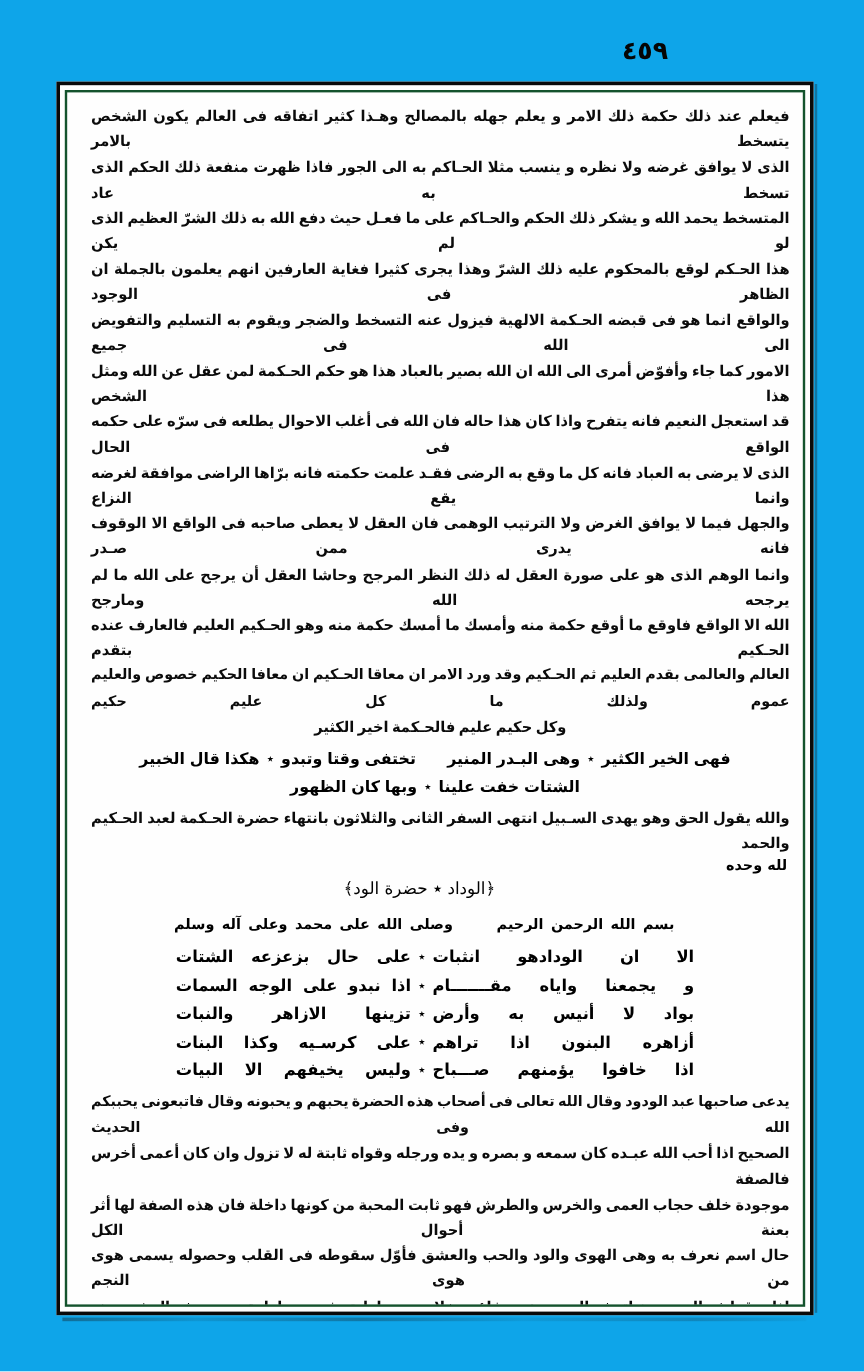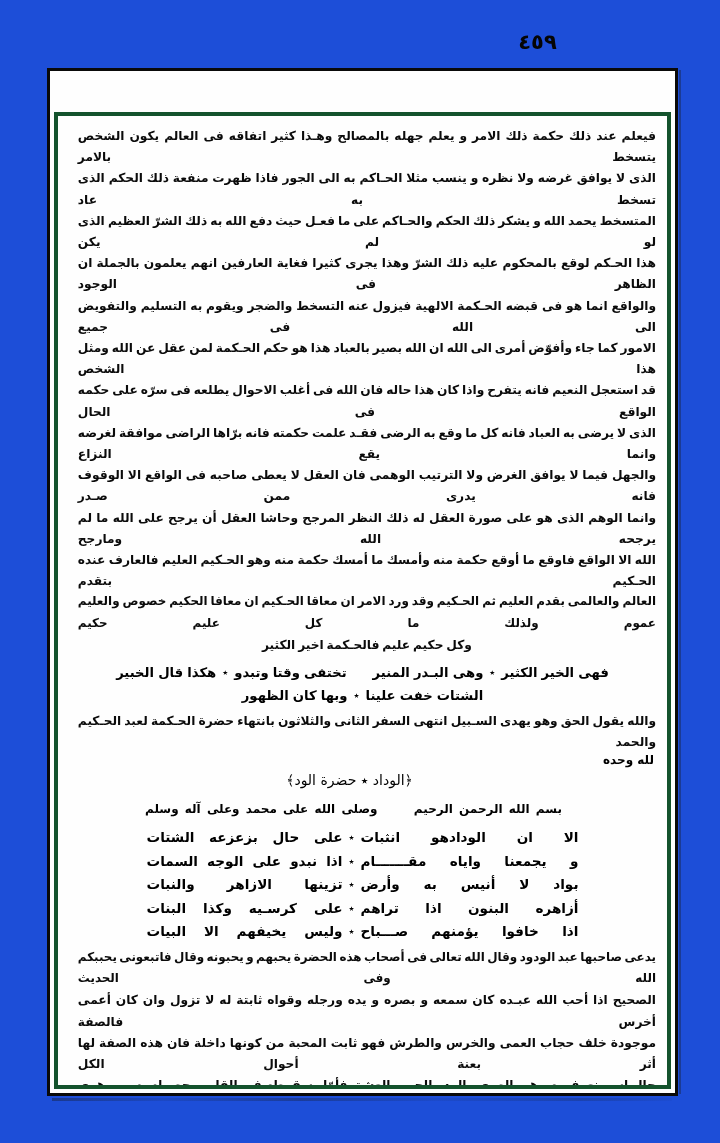--- a/index.html
+++ b/index.html
@@ -15,21 +15,21 @@
     overflow: hidden;
     font-family: "DejaVu Sans", sans-serif;
     color: #000000;
     -webkit-font-smoothing: none;
   }
 
   
   #page-sheet {
     position: absolute;
     inset: 0;
-    background: #1d4ed8;
+    background: #0ea5e9;
   }
 
   
   #folio-number {
     position: absolute;
     top: 30px;
     left: 0;
     right: 0;
     text-align: center;
     margin-right: -355px;   
@@ -48,24 +48,23 @@
     top: 68px;
     width: 631px;
     height: 1028px;
     border: 3px solid #0a0a0a;
     box-sizing: border-box;
     background: #fefefe;
   }
   #text-frame-inner {
     position: absolute;
     inset: 4px;
-    border: 4px solid #14532d;
+    border: 2px solid #14532d;
     box-sizing: border-box;
     overflow: hidden;
-    margin-top: 37px;
   }
 
   
   #text-column {
     position: absolute;
     inset: 0;
     padding: 9px 11px 6px 11px;
     box-sizing: border-box;
     direction: rtl;
     text-align: justify;

